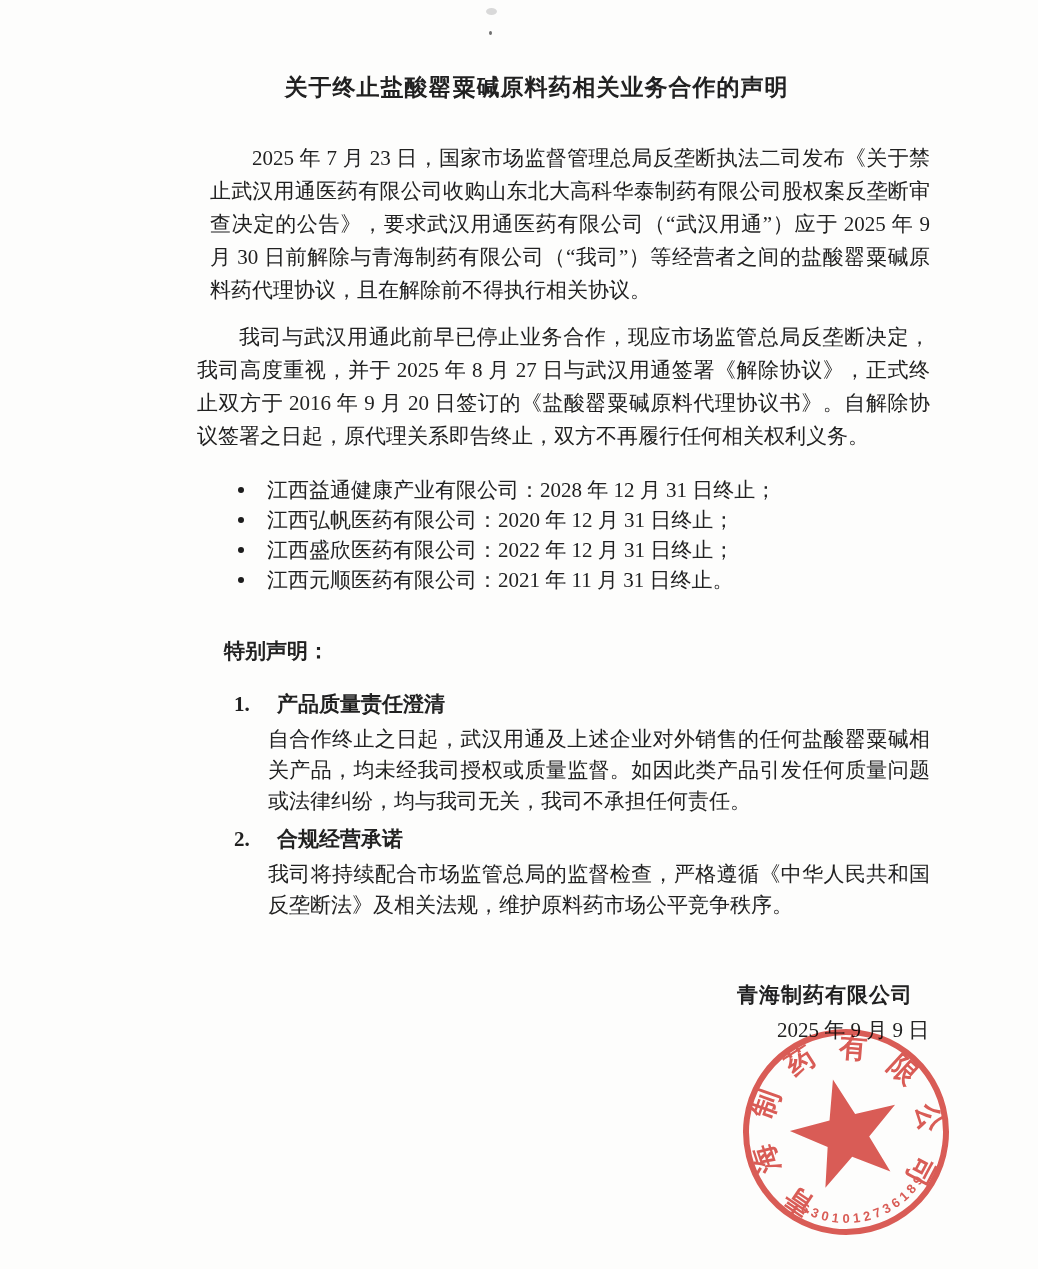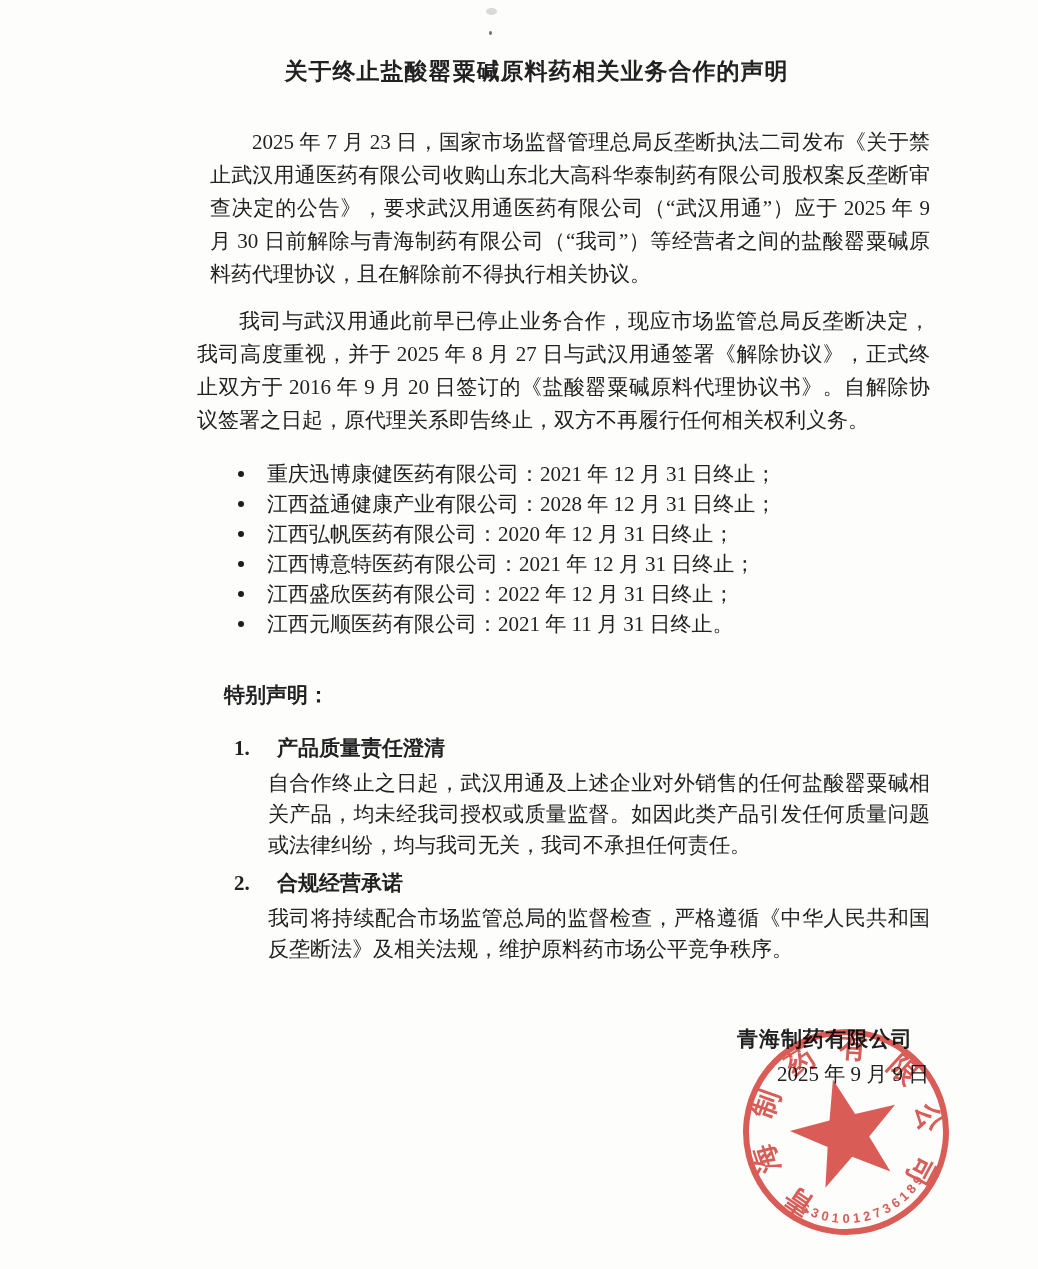--- a/index.html
+++ b/index.html
@@ -6,21 +6,21 @@
   .page{
     position:relative;
     width:1038px;height:1269px;
     margin:0 auto;
     background:#fdfdfc;
     overflow:hidden;
     font-family:"Liberation Serif","DejaVu Serif",serif;
     color:#212121;
   }
   .content{
-    position:absolute;left:197px;top:55px;width:733px;
+    position:absolute;left:197px;top:71px;width:733px;
     font-size:21px;line-height:33px;
   }
   .doc-title{
     font-size:23px;font-weight:bold;text-align:center;
     margin:0 54px 0 0;line-height:33px;letter-spacing:1px;
   }
   .para{
     margin:14px 0 0 0;text-indent:2em;text-align:justify;
     text-justify:inter-ideograph;
   }
@@ -77,24 +77,22 @@
   <div class="speck1"></div>
   <div class="speck2"></div>
 
   <div class="content">
     <h1 class="doc-title">关于终止盐酸罂粟碱原料药相关业务合作的声明</h1>
 
     <p class="para first">2025 年 7 月 23 日，国家市场监督管理总局反垄断执法二司发布《关于禁止武汉用通医药有限公司收购山东北大高科华泰制药有限公司股权案反垄断审查决定的公告》，要求武汉用通医药有限公司（“武汉用通”）应于 2025 年 9 月 30 日前解除与青海制药有限公司（“我司”）等经营者之间的盐酸罂粟碱原料药代理协议，且在解除前不得执行相关协议。</p>
     <p class="para">我司与武汉用通此前早已停止业务合作，现应市场监管总局反垄断决定，我司高度重视，并于 2025 年 8 月 27 日与武汉用通签署《解除协议》，正式终止双方于 2016 年 9 月 20 日签订的《盐酸罂粟碱原料代理协议书》。自解除协议签署之日起，原代理关系即告终止，双方不再履行任何相关权利义务。</p>
 
     <ul class="bullets">
-      <li>重庆迅博康健医药有限公司：2021 年 12 月 31 日终止；</li>
       <li>江西益通健康产业有限公司：2028 年 12 月 31 日终止；</li>
       <li>江西弘帆医药有限公司：2020 年 12 月 31 日终止；</li>
-      <li>江西博意特医药有限公司：2021 年 12 月 31 日终止；</li>
       <li>江西盛欣医药有限公司：2022 年 12 月 31 日终止；</li>
       <li>江西元顺医药有限公司：2021 年 11 月 31 日终止。</li>
     </ul>
 
     <div class="special-heading">特别声明：</div>
 
     <div class="section">
       <div class="section-head">
         <span class="section-num">1.</span>
         <span>产品质量责任澄清</span>

